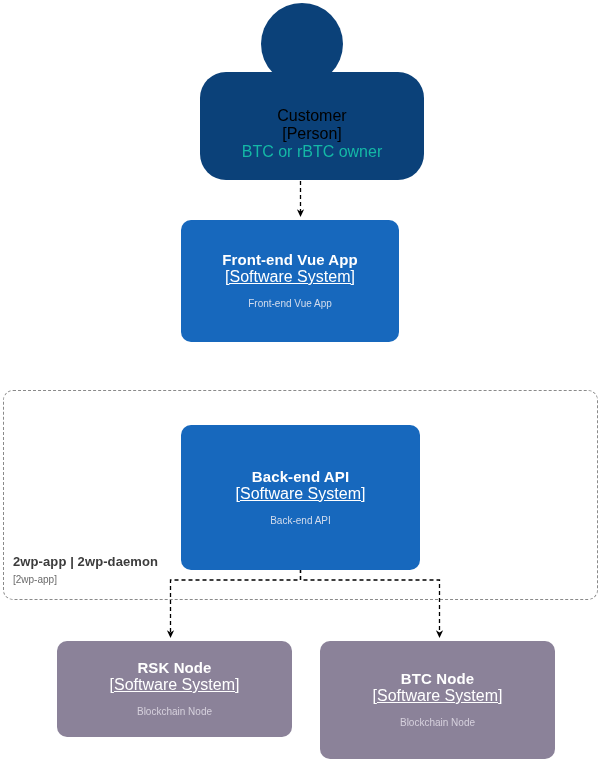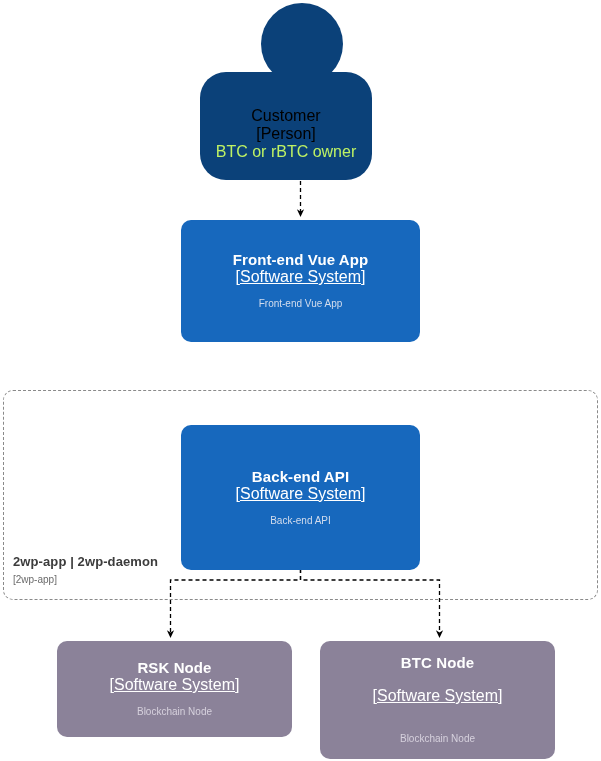--- a/index.html
+++ b/index.html
@@ -67,38 +67,38 @@
     top: 3px;
     width: 82px;
     height: 82px;
     border-radius: 50%;
     background: #0B4179;
   }
   #person-customer .p-body {
     position: absolute;
     left: 0px;
     top: 72px;
-    width: 172px;
+    width: 224px;
     height: 108px;
     border-radius: 26px;
     background: #0B4179;
     display: flex;
     flex-direction: column;
     align-items: center;
     justify-content: center;
     box-sizing: border-box;
     padding-top: 16px;
   }
-  #person-customer .n-desc { color: #bef264; }
+  #person-customer .n-desc { color: #14b8a6; }
 
   
   #node-frontend {
     left: 181px;
     top: 220px;
-    width: 239px;
+    width: 218px;
     height: 122px;
     background: #1768BD;
   }
   #node-backend {
     left: 181px;
     top: 425px;
     width: 239px;
     height: 145px;
     background: #1768BD;
   }
@@ -108,21 +108,20 @@
     width: 235px;
     height: 96px;
     background: #8B8299;
   }
   #node-btc {
     left: 320px;
     top: 641px;
     width: 235px;
     height: 118px;
     background: #8B8299;
-    gap: 16px;
   }
   #node-rsk .n-desc, #node-btc .n-desc { color: #d6d1dd; }
 
   
   #boundary-2wp {
     position: absolute;
     left: 3px;
     top: 390px;
     width: 595px;
     height: 210px;

